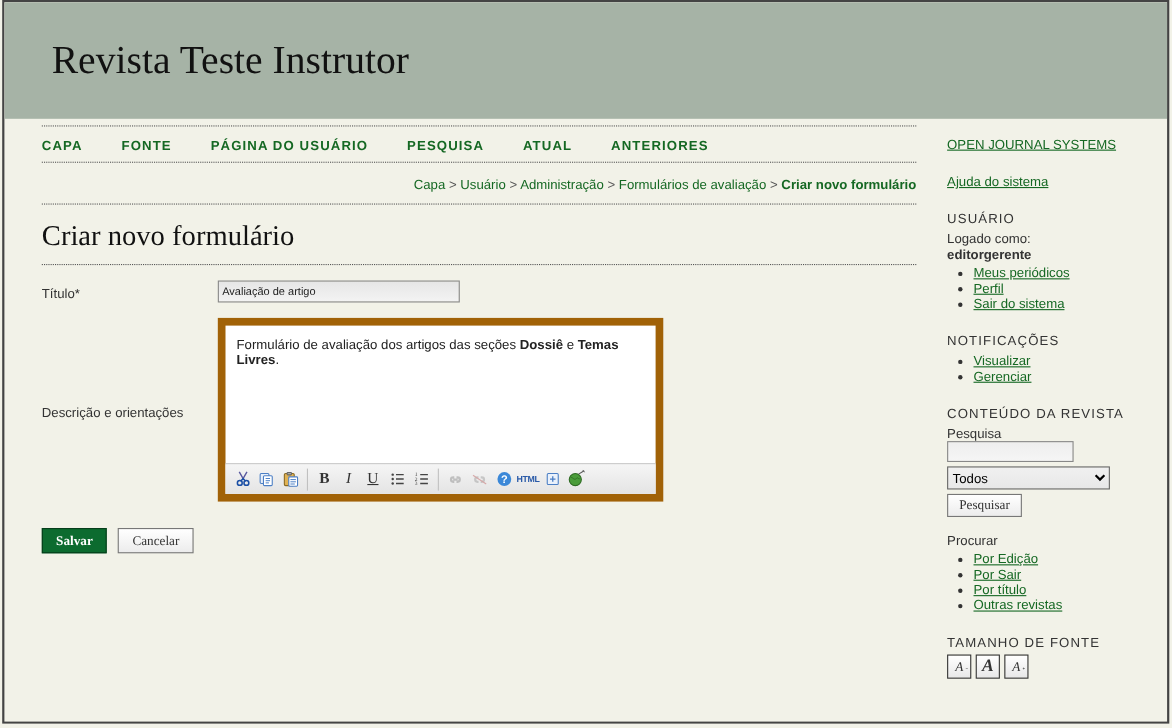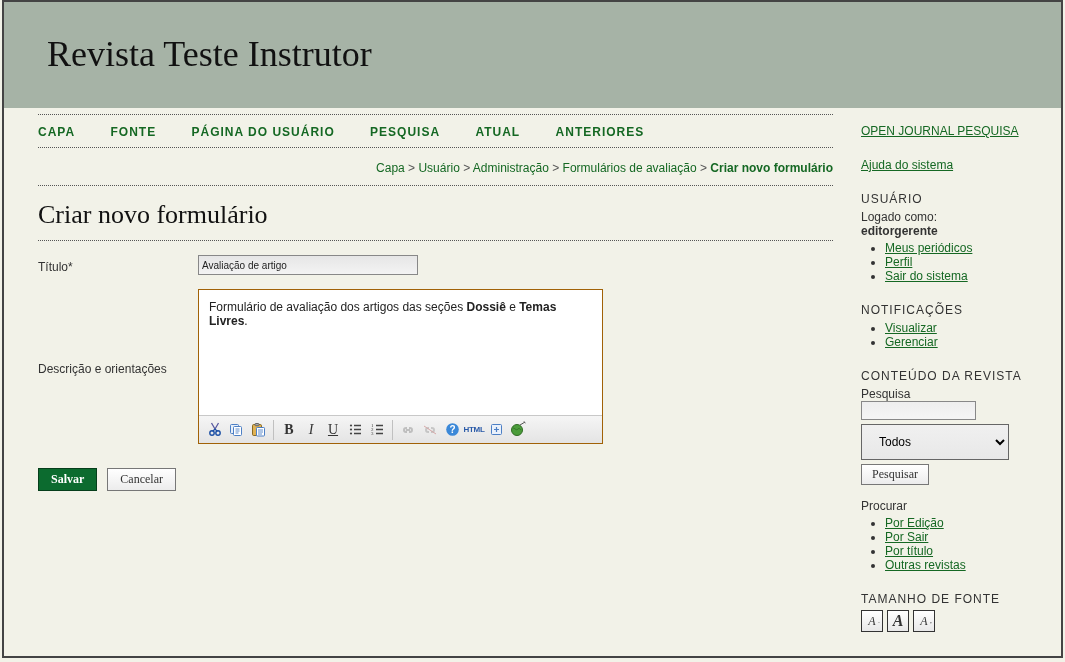--- a/index.html
+++ b/index.html
@@ -99,21 +99,21 @@
     border: 1px solid #888;
     background: linear-gradient(#e6e6e6,#f3f3f3);
     padding: 2px 3px;
     font-family: Liberation Sans, sans-serif;
     font-size: 10px;
     color: #222;
     height: 20px;
   }
   .editor {
     width: 405px;
-    border: 1px solid #a16207;
+    border: 7px solid #a16207;
     background: #fff;
   }
   .editor-content {
     height: 125px;
     padding: 10px 10px 0 10px;
     font-family: Verdana, Arial, sans-serif;
     font-size: 12px;
     color: #222;
     outline: none;
   }
@@ -178,22 +178,21 @@
   .sb-list {
     margin: 3px 0 0 0;
     padding-left: 24px;
   }
   .sb-list li { color: #333; margin: 0; }
   .search-select {
     width: 148px;
     border: 1px solid #666;
     background: linear-gradient(#f0f0f0,#e8e8e8);
     font-size: 12px;
-    height: 36px;
-    padding-left: 13px;
+    height: 21px;
   }
   .sb-search-input {
     width: 115px;
     border: 1px solid #888;
     background: linear-gradient(#eee,#f5f5f5);
     height: 19px;
     padding: 1px 3px;
     font-size: 12px;
   }
   .sb-search-btn {
@@ -355,21 +354,21 @@
       <div class="buttons">
         <button class="btn-save">Salvar</button>
         &nbsp;
         <button class="btn-cancel">Cancelar</button>
       </div>
 
     </div>
 
     <div class="sidebar">
       <div class="sb-block">
-        <a href="#">OPEN JOURNAL PESQUISA</a>
+        <a href="#">OPEN JOURNAL SYSTEMS</a>
       </div>
       <div class="sb-block">
         <a href="#">Ajuda do sistema</a>
       </div>
       <div class="sb-block">
         <div class="sb-title">USUÁRIO</div>
         <div>Logado como:</div>
         <div style="font-weight:bold">editorgerente</div>
         <ul class="sb-list">
           <li><a href="#">Meus periódicos</a></li>

